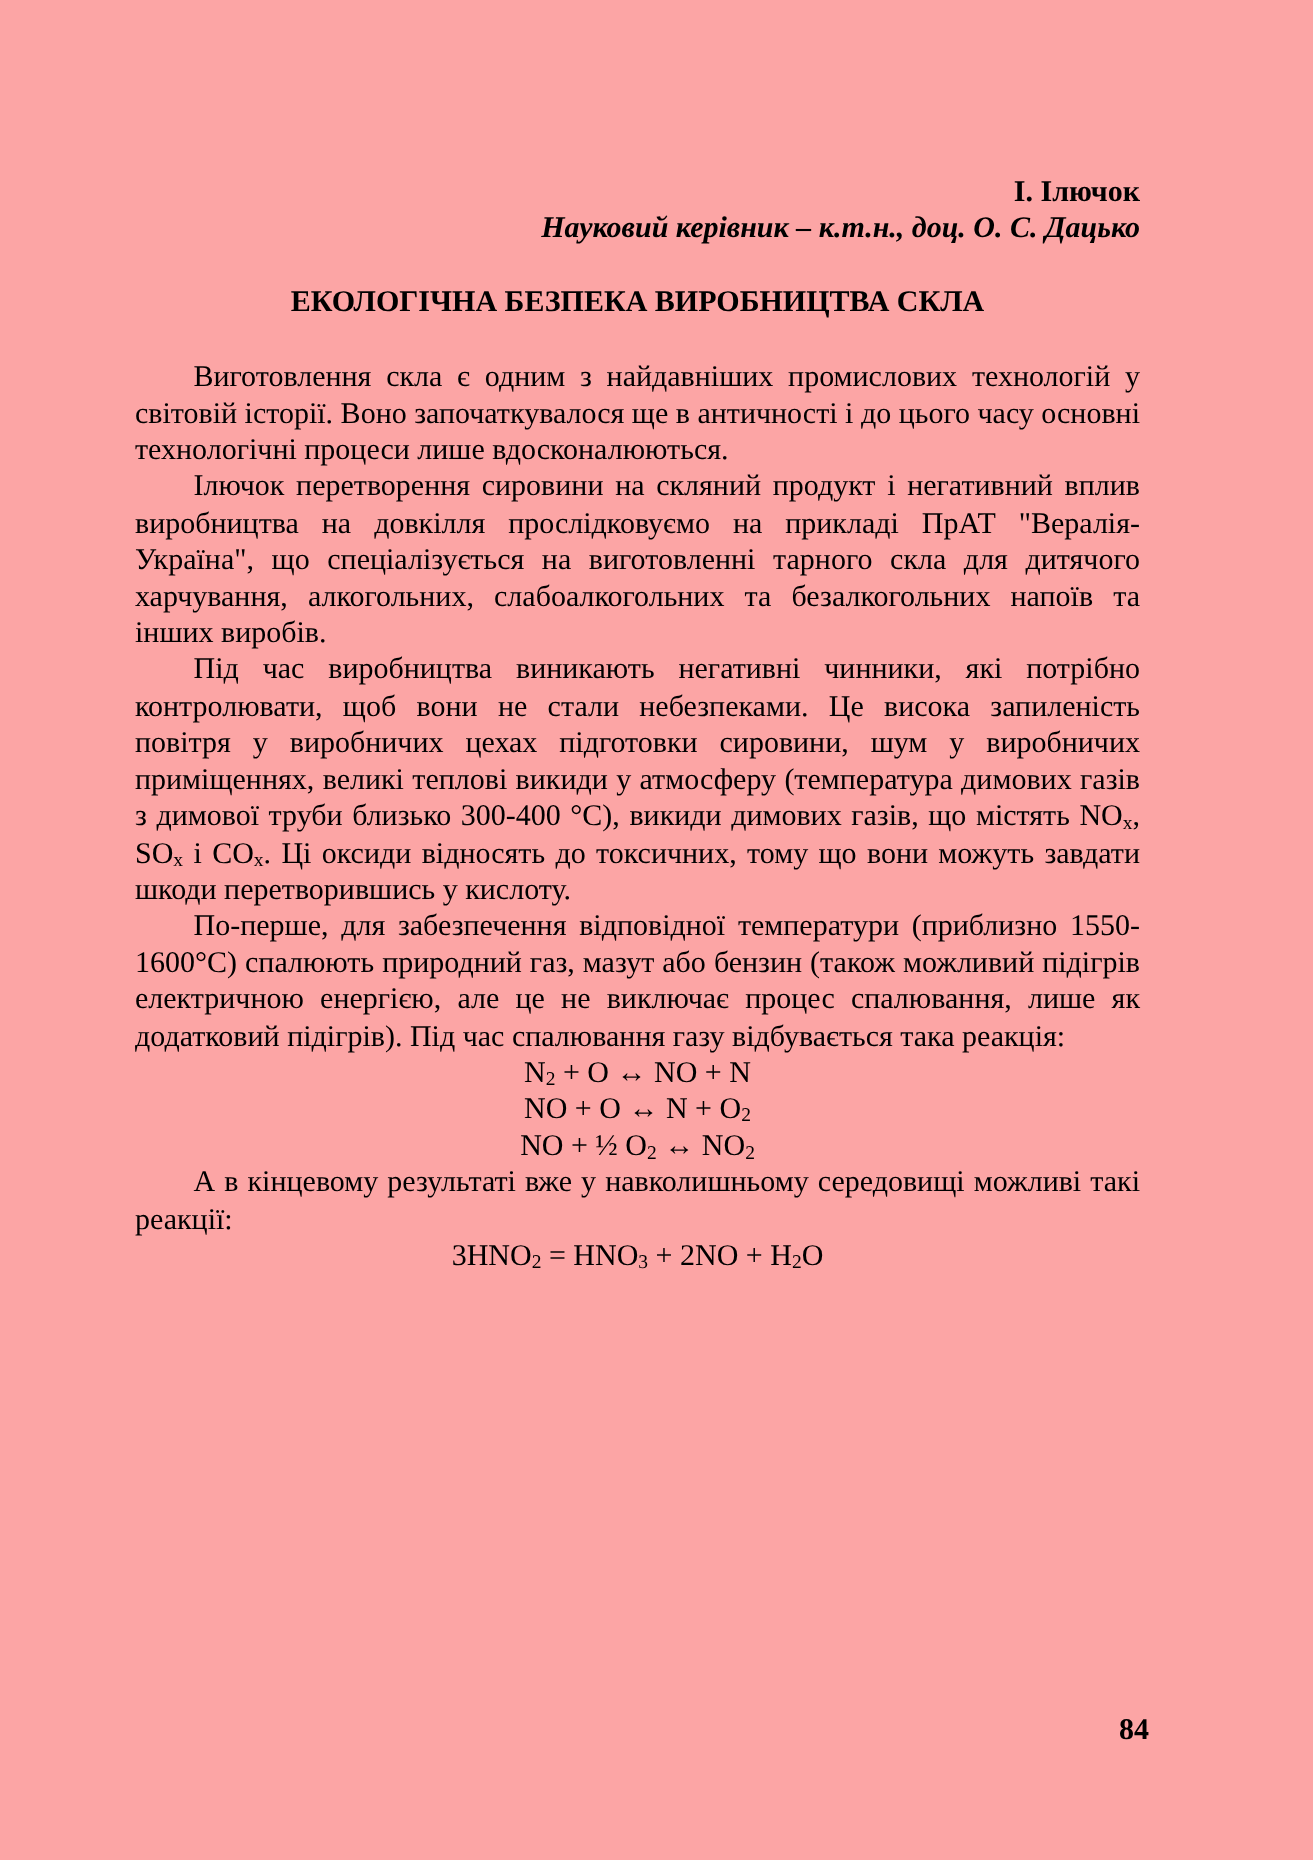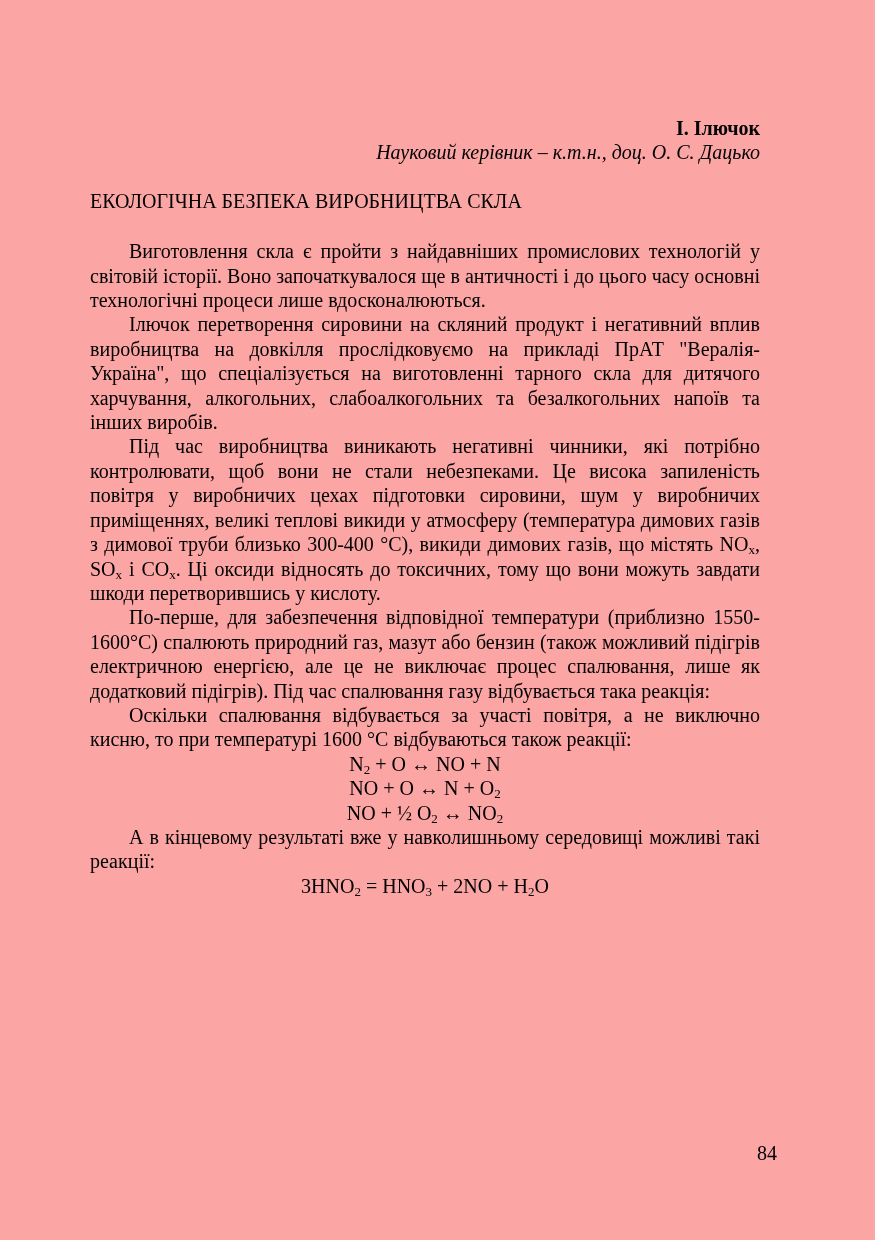--- a/index.html
+++ b/index.html
@@ -17,64 +17,64 @@
   .content {
     position: absolute;
     left: 90px;
     top: 116px;
     width: 670px;
     font-size: 20px;
     line-height: 24.4px;
   }
   .byline { text-align: right; }
   .author { font-weight: bold; }
-  .supervisor { font-style: italic; }
+  .supervisor { font-style: italic; font-weight: bold; }
   .doc-title {
-    text-align: left;
-    font-weight: normal;
+    text-align: center;
+    font-weight: bold;
     font-size: 20px;
     margin-top: 24px;
     margin-bottom: 26px;
   }
   .para {
     text-align: justify;
     text-indent: 39px;
   }
   .equation { text-align: center; }
   sub {
     font-size: 13px;
     line-height: 0;
     vertical-align: -0.2em;
   }
   .page-number {
     position: absolute;
-    left: 107px;
+    left: 96px;
     top: 1141px;
     width: 670px;
     text-align: right;
     font-size: 20px;
     line-height: 24.4px;
+    font-weight: bold;
   }
 </style>
 </head>
 <body>
 
 <div class="page">
   <div class="content">
     <div class="byline">
       <div class="author">І. Ілючок</div>
       <div class="supervisor">Науковий керівник – к.т.н., доц. О. С. Дацько</div>
     </div>
     <div class="doc-title">ЕКОЛОГІЧНА БЕЗПЕКА ВИРОБНИЦТВА СКЛА</div>
     <div>
-        <p class="para">Виготовлення скла є пройти з найдавніших промислових технологій у світовій історії. Воно започаткувалося ще в античності і до цього часу основні технологічні процеси лише вдосконалюються.</p>
+        <p class="para">Виготовлення скла є одним з найдавніших промислових технологій у світовій історії. Воно започаткувалося ще в античності і до цього часу основні технологічні процеси лише вдосконалюються.</p>
         <p class="para">Ілючок перетворення сировини на скляний продукт і негативний вплив виробництва на довкілля прослідковуємо на прикладі ПрАТ "Вералія-Україна", що спеціалізується на виготовленні тарного скла для дитячого харчування, алкогольних, слабоалкогольних та безалкогольних напоїв та інших виробів.</p>
         <p class="para">Під час виробництва виникають негативні чинники, які потрібно контролювати, щоб вони не стали небезпеками. Це висока запиленість повітря у виробничих цехах підготовки сировини, шум у виробничих приміщеннях, великі теплові викиди у атмосферу (температура димових газів з димової труби близько 300-400 °С), викиди димових газів, що містять NO<sub>x</sub>, SO<sub>x</sub> і CO<sub>x</sub>. Ці оксиди відносять до токсичних, тому що вони можуть завдати шкоди перетворившись у кислоту.</p>
         <p class="para">По-перше, для забезпечення відповідної температури (приблизно 1550-1600°С) спалюють природний газ, мазут або бензин (також можливий підігрів електричною енергією, але це не виключає процес спалювання, лише як додатковий підігрів). Під час спалювання газу відбувається така реакція:</p>
-        <p class="para">Оскільки спалювання відбувається за участі повітря, а не виключно кисню, то при температурі 1600 °С відбуваються також реакції:</p>
         <div class="equation">N<sub>2</sub> + O ↔ NO + N</div>
         <div class="equation">NO + O ↔ N + O<sub>2</sub></div>
         <div class="equation">NO + ½ O<sub>2</sub> ↔ NO<sub>2</sub></div>
         <p class="para">А в кінцевому результаті вже у навколишньому середовищі можливі такі реакції:</p>
         <div class="equation">3HNO<sub>2</sub> = HNO<sub>3</sub> + 2NO + H<sub>2</sub>O</div>
       </div>
   </div>
   <div class="page-number">84</div>
 </div>
 

